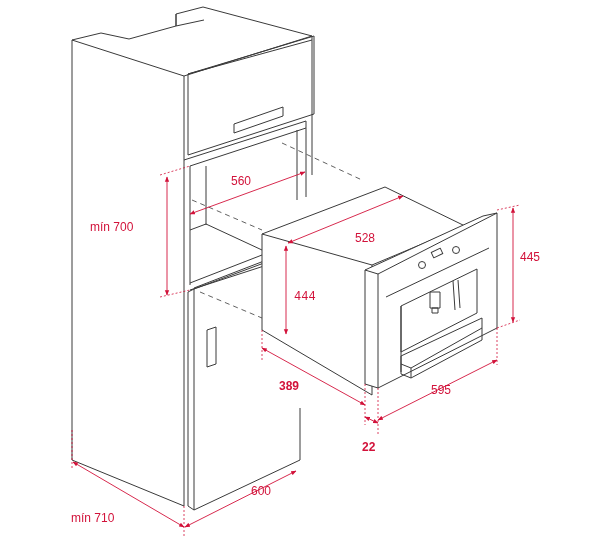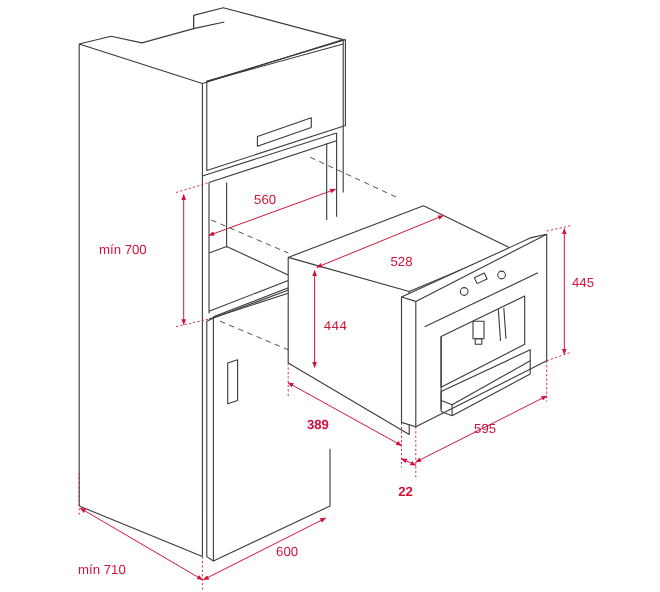--- a/index.html
+++ b/index.html
@@ -138,13 +138,13 @@
 
 <div class="lbl" style="left:90px;top:219px;">mín 700</div>
 <div class="lbl" style="left:231px;top:173px;">560</div>
 <div class="lbl" style="left:355px;top:230px;">528</div>
 <div class="lbl" style="left:294px;top:289px;font-family:Liberation Mono, monospace;">444</div>
 <div class="lbl" style="left:520px;top:249px;">445</div>
 <div class="lbl" style="left:279px;top:378px;font-weight:bold;">389</div>
 <div class="lbl" style="left:362px;top:439px;font-weight:bold;">22</div>
 <div class="lbl" style="left:431px;top:382px;">595</div>
 <div class="lbl" style="left:71px;top:510px;">mín 710</div>
-<div class="lbl" style="left:251px;top:493px;">600</div>
+<div class="lbl" style="left:251px;top:483px;">600</div>
 
 </body></html>

